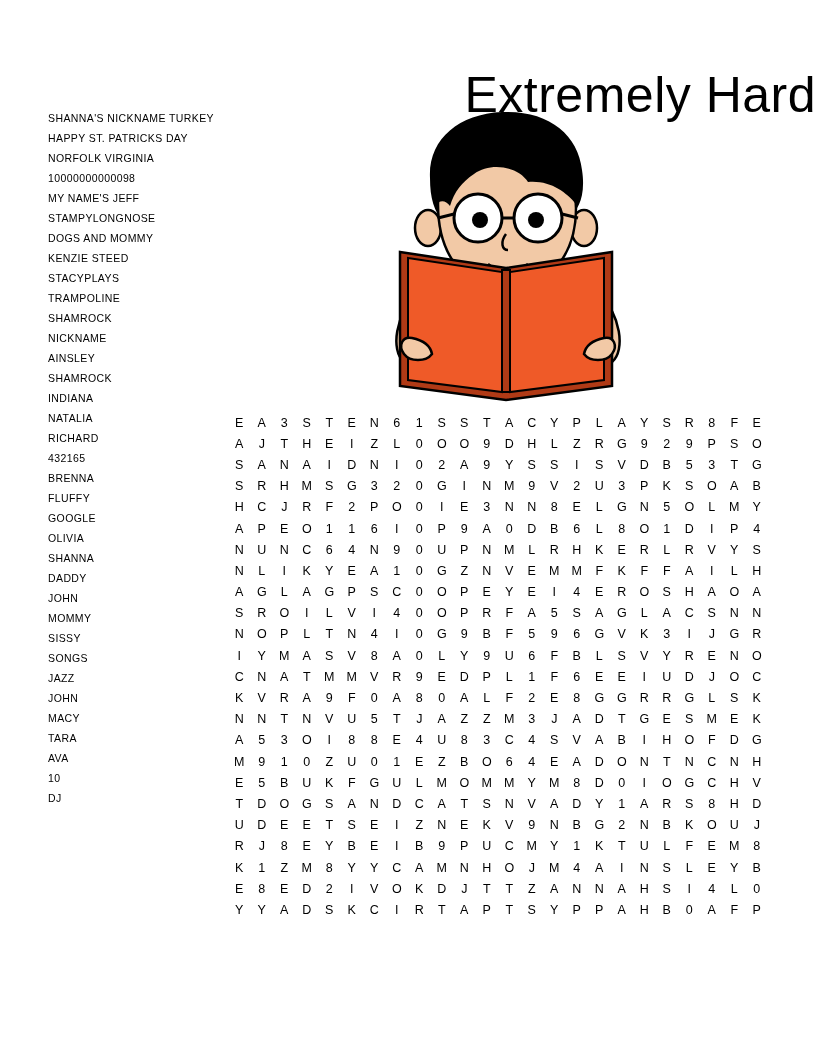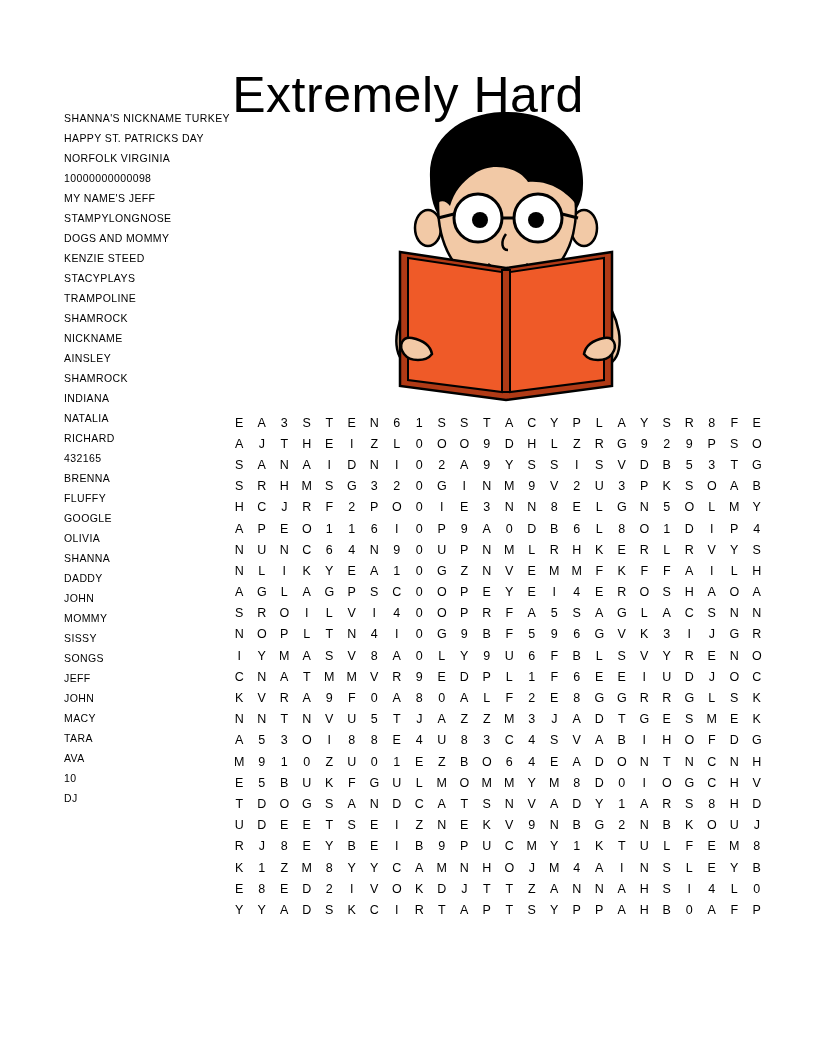--- a/index.html
+++ b/index.html
@@ -18,30 +18,30 @@
   #page {
     position: relative;
     width: 816px;
     height: 1056px;
   }
   #title {
     position: absolute;
     top: 32px;
     left: 0;
     width: 816px;
-    text-align: center;
+    text-align: right;
     font-size: 50px;
     font-weight: normal;
     letter-spacing: 0.5px;
     font-family: "Liberation Sans", sans-serif;
   }
   #wordlist {
     position: absolute;
     top: 108px;
-    left: 64px;
+    left: 48px;
     width: 170px;
   }
   .word {
     font-size: 10.5px;
     letter-spacing: 0.4px;
     line-height: 20px;
     white-space: nowrap;
     font-family: "Liberation Sans", sans-serif;
   }
   #illustration {
@@ -98,21 +98,21 @@
       <div class="word">BRENNA</div>
       <div class="word">FLUFFY</div>
       <div class="word">GOOGLE</div>
       <div class="word">OLIVIA</div>
       <div class="word">SHANNA</div>
       <div class="word">DADDY</div>
       <div class="word">JOHN</div>
       <div class="word">MOMMY</div>
       <div class="word">SISSY</div>
       <div class="word">SONGS</div>
-      <div class="word">JEFF</div>
+      <div class="word">JAZZ</div>
       <div class="word">JOHN</div>
       <div class="word">MACY</div>
       <div class="word">TARA</div>
       <div class="word">AVA</div>
       <div class="word">10</div>
       <div class="word">DJ</div>
     </div>
 
   <div id="illustration">
     <svg width="320" height="310" viewBox="0 0 320 310" xmlns="http://www.w3.org/2000/svg">

